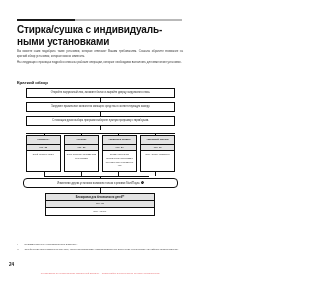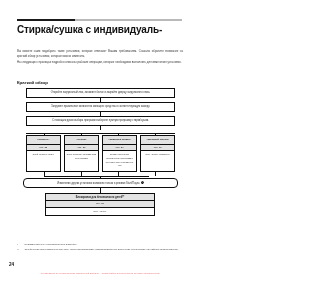--- a/index.html
+++ b/index.html
@@ -124,20 +124,21 @@
 </head>
 <body>
 
 <div class="page">
 
   <div class="header-rule"></div>
   <div class="header-rule-strong"></div>
 
   <div class="title">
     <span>Стирка/сушка с индивидуаль-</span><br>
+    <span>ными установками</span>
   </div>
 
   <div class="intro">
     <p>Вы можете сами подобрать такие установки, которые отвечают Вашим требованиям. Сначала обратите внимание на краткий обзор установок, которые можно изменить.</p>
     <p>На следующих страницах подробно описаны рабочие операции, которые необходимо выполнить для изменения установок.</p>
   </div>
 
   <div class="sec-head">Краткий обзор</div>
 
   <div class="flow">

